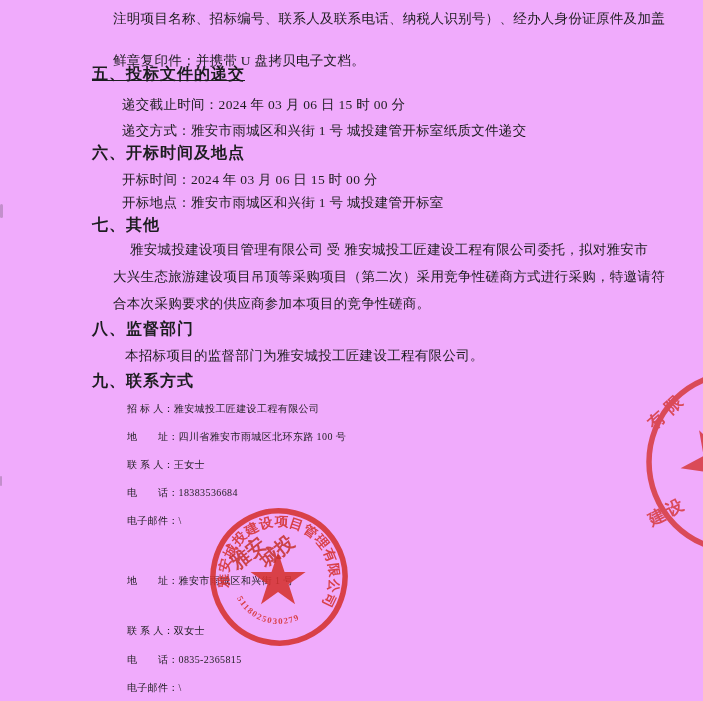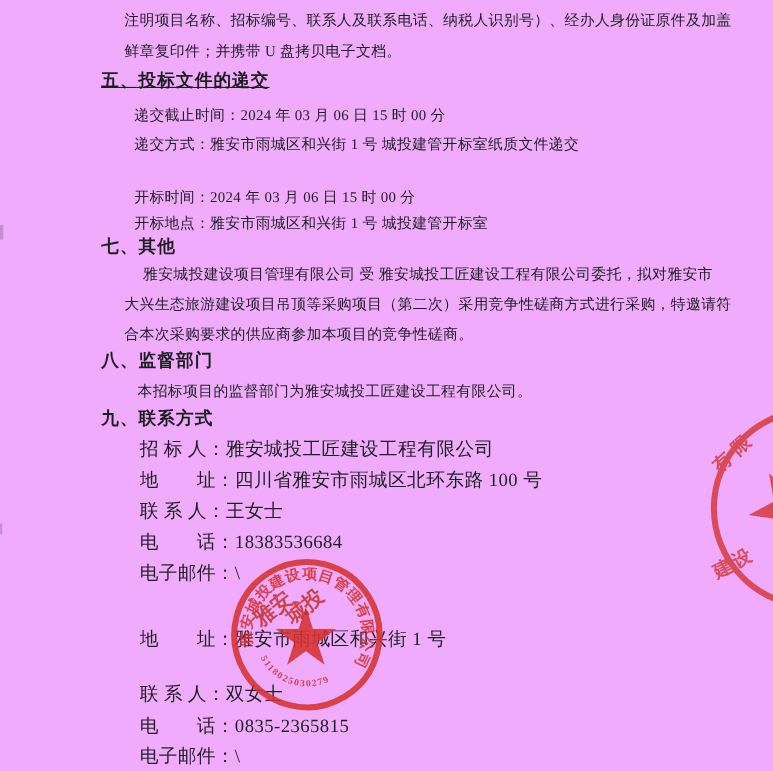--- a/index.html
+++ b/index.html
@@ -21,38 +21,39 @@
     line-height: 18px;
   }
   .h {
     position: absolute;
     font-size: 16px;
     font-weight: bold;
     letter-spacing: 1px;
     white-space: nowrap;
     line-height: 20px;
   }
-  .row { position: absolute; font-size: 17px; white-space: nowrap; line-height: 18px; }
+  .row { position: absolute; font-size: 10px; white-space: nowrap; line-height: 18px; }
   .lbl { display: inline-block; letter-spacing: 0.3px; }
   .val { letter-spacing: 0.4px; }
   .seal { position: absolute; filter: blur(0.3px); }
   .artifact { position: absolute; background: rgba(60,60,60,0.25); border-radius: 2px; }
 </style>
 </head>
 <body>
 
 <div class="page">
 
   <div class="t" style="left:113px; top:10px;">注明项目名称、招标编号、联系人及联系电话、纳税人识别号）、经办人身份证原件及加盖</div>
-  <div class="t" style="left:113px; top:38px;">鲜章复印件；并携带 U 盘拷贝电子文档。</div>
+  <div class="t" style="left:113px; top:52px;">鲜章复印件；并携带 U 盘拷贝电子文档。</div>
 
   <div class="h" style="left:92px;  top:64px;text-decoration:underline;">五、投标文件的递交</div>
   <div class="t" style="left:122px; top:96px;">递交截止时间：2024 年 03 月 06 日  15 时 00 分</div>
   <div class="t" style="left:122px; top:122px;">递交方式：雅安市雨城区和兴街 1 号  城投建管开标室纸质文件递交</div>
 
+  <div class="h" style="left:92px;  top:143px;">六、开标时间及地点</div>
   <div class="t" style="left:122px; top:171px;">开标时间：2024 年 03 月 06 日  15 时 00 分</div>
   <div class="t" style="left:122px; top:194px;">开标地点：雅安市雨城区和兴街 1 号  城投建管开标室</div>
 
   <div class="h" style="left:92px;  top:215px;">七、其他</div>
   <div class="t" style="left:130px; top:241px;">雅安城投建设项目管理有限公司 受 雅安城投工匠建设工程有限公司委托，拟对雅安市</div>
   <div class="t" style="left:113px; top:268px;text-align:center;">大兴生态旅游建设项目吊顶等采购项目（第二次）采用竞争性磋商方式进行采购，特邀请符</div>
   <div class="t" style="left:113px; top:295px;">合本次采购要求的供应商参加本项目的竞争性磋商。</div>
 
   <div class="h" style="left:92px;  top:319px;">八、监督部门</div>
   <div class="t" style="left:125px; top:347px;">本招标项目的监督部门为雅安城投工匠建设工程有限公司。</div>

